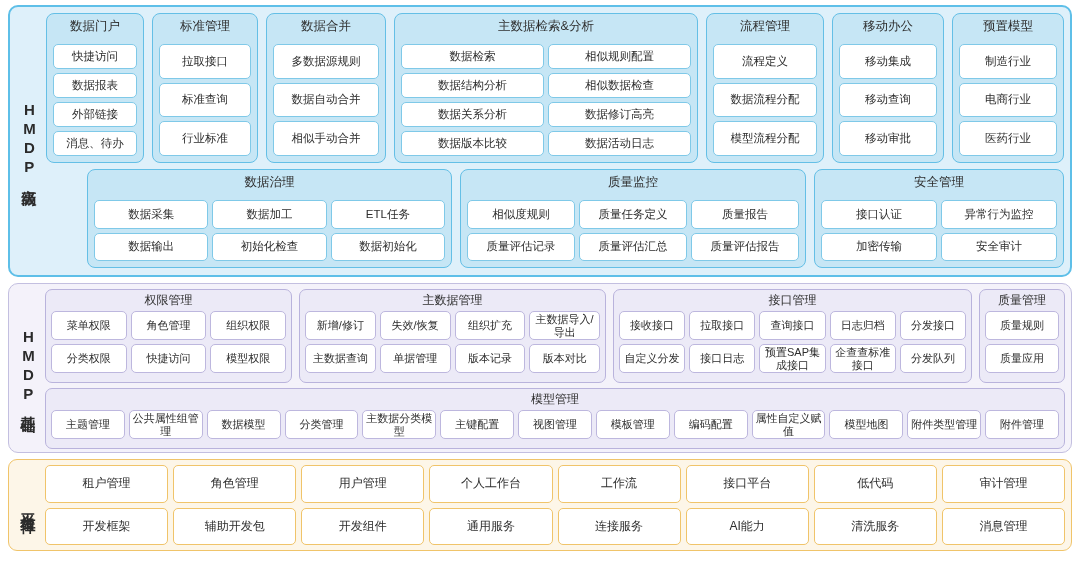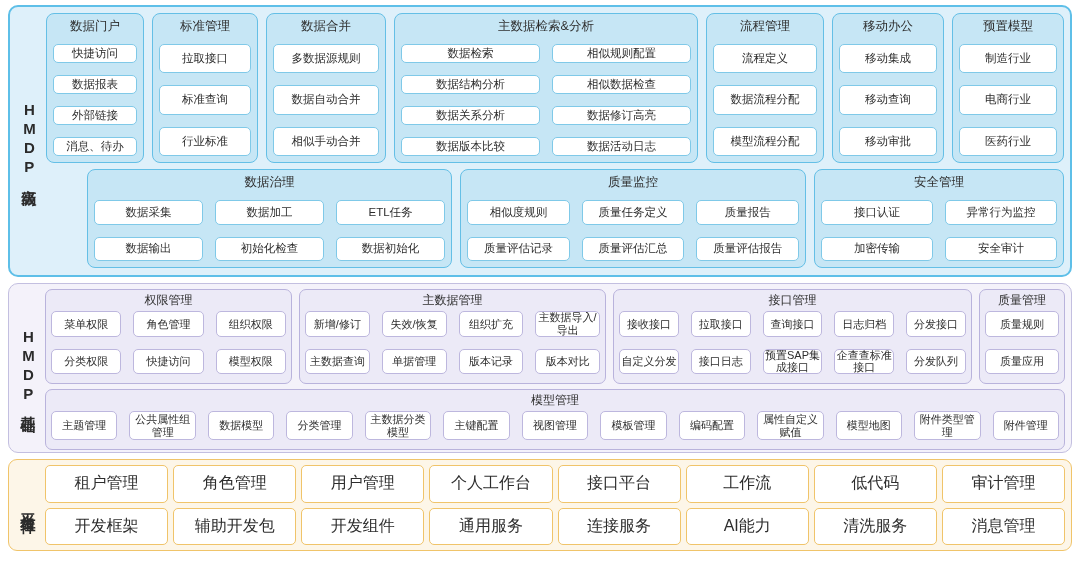--- a/index.html
+++ b/index.html
@@ -60,21 +60,21 @@
     text-align:center;
     font-size:12.5px;
     color:#2f2f2f;
     line-height:16px;
     padding-bottom:10px;
     white-space:nowrap;
   }
   .grp-cells{
     flex:1 1 auto;
     display:grid;
-    gap:12px;
+    gap:4px;
     min-height:0;
   }
   .cell{
     background:#ffffff;
     border:1.2px solid #7fc9e8;
     border-radius:5px;
     display:flex;align-items:center;justify-content:center;
     text-align:center;
     font-size:11.5px;
     line-height:13px;
@@ -134,21 +134,21 @@
     grid-template-columns:repeat(8,1fr);
     grid-template-rows:1fr 1fr;
     gap:5px;
   }
   .cell-o{
     background:#ffffff;
     border:1.2px solid #f0c46a;
     border-radius:5px;
     display:flex;align-items:center;justify-content:center;
     text-align:center;
-    font-size:16px;
+    font-size:12px;
     color:#2d2d2d;
     box-sizing:border-box;
     min-width:0;
     overflow:hidden;
   }
 </style>
 </head>
 <body>
 
 <div class="canvas">
@@ -361,22 +361,22 @@
   <div class="band band-plat">
     <div class="band-label">
       <span>平台组件</span>
     </div>
     <div class="band-body">
       <div class="plat-grid">
         <div class="cell-o">租户管理</div>
         <div class="cell-o">角色管理</div>
         <div class="cell-o">用户管理</div>
         <div class="cell-o">个人工作台</div>
+        <div class="cell-o">工作流</div>
         <div class="cell-o">接口平台</div>
-        <div class="cell-o">工作流</div>
         <div class="cell-o">低代码</div>
         <div class="cell-o">审计管理</div>
         <div class="cell-o">开发框架</div>
         <div class="cell-o">辅助开发包</div>
         <div class="cell-o">开发组件</div>
         <div class="cell-o">通用服务</div>
         <div class="cell-o">连接服务</div>
         <div class="cell-o">AI能力</div>
         <div class="cell-o">清洗服务</div>
         <div class="cell-o">消息管理</div>

